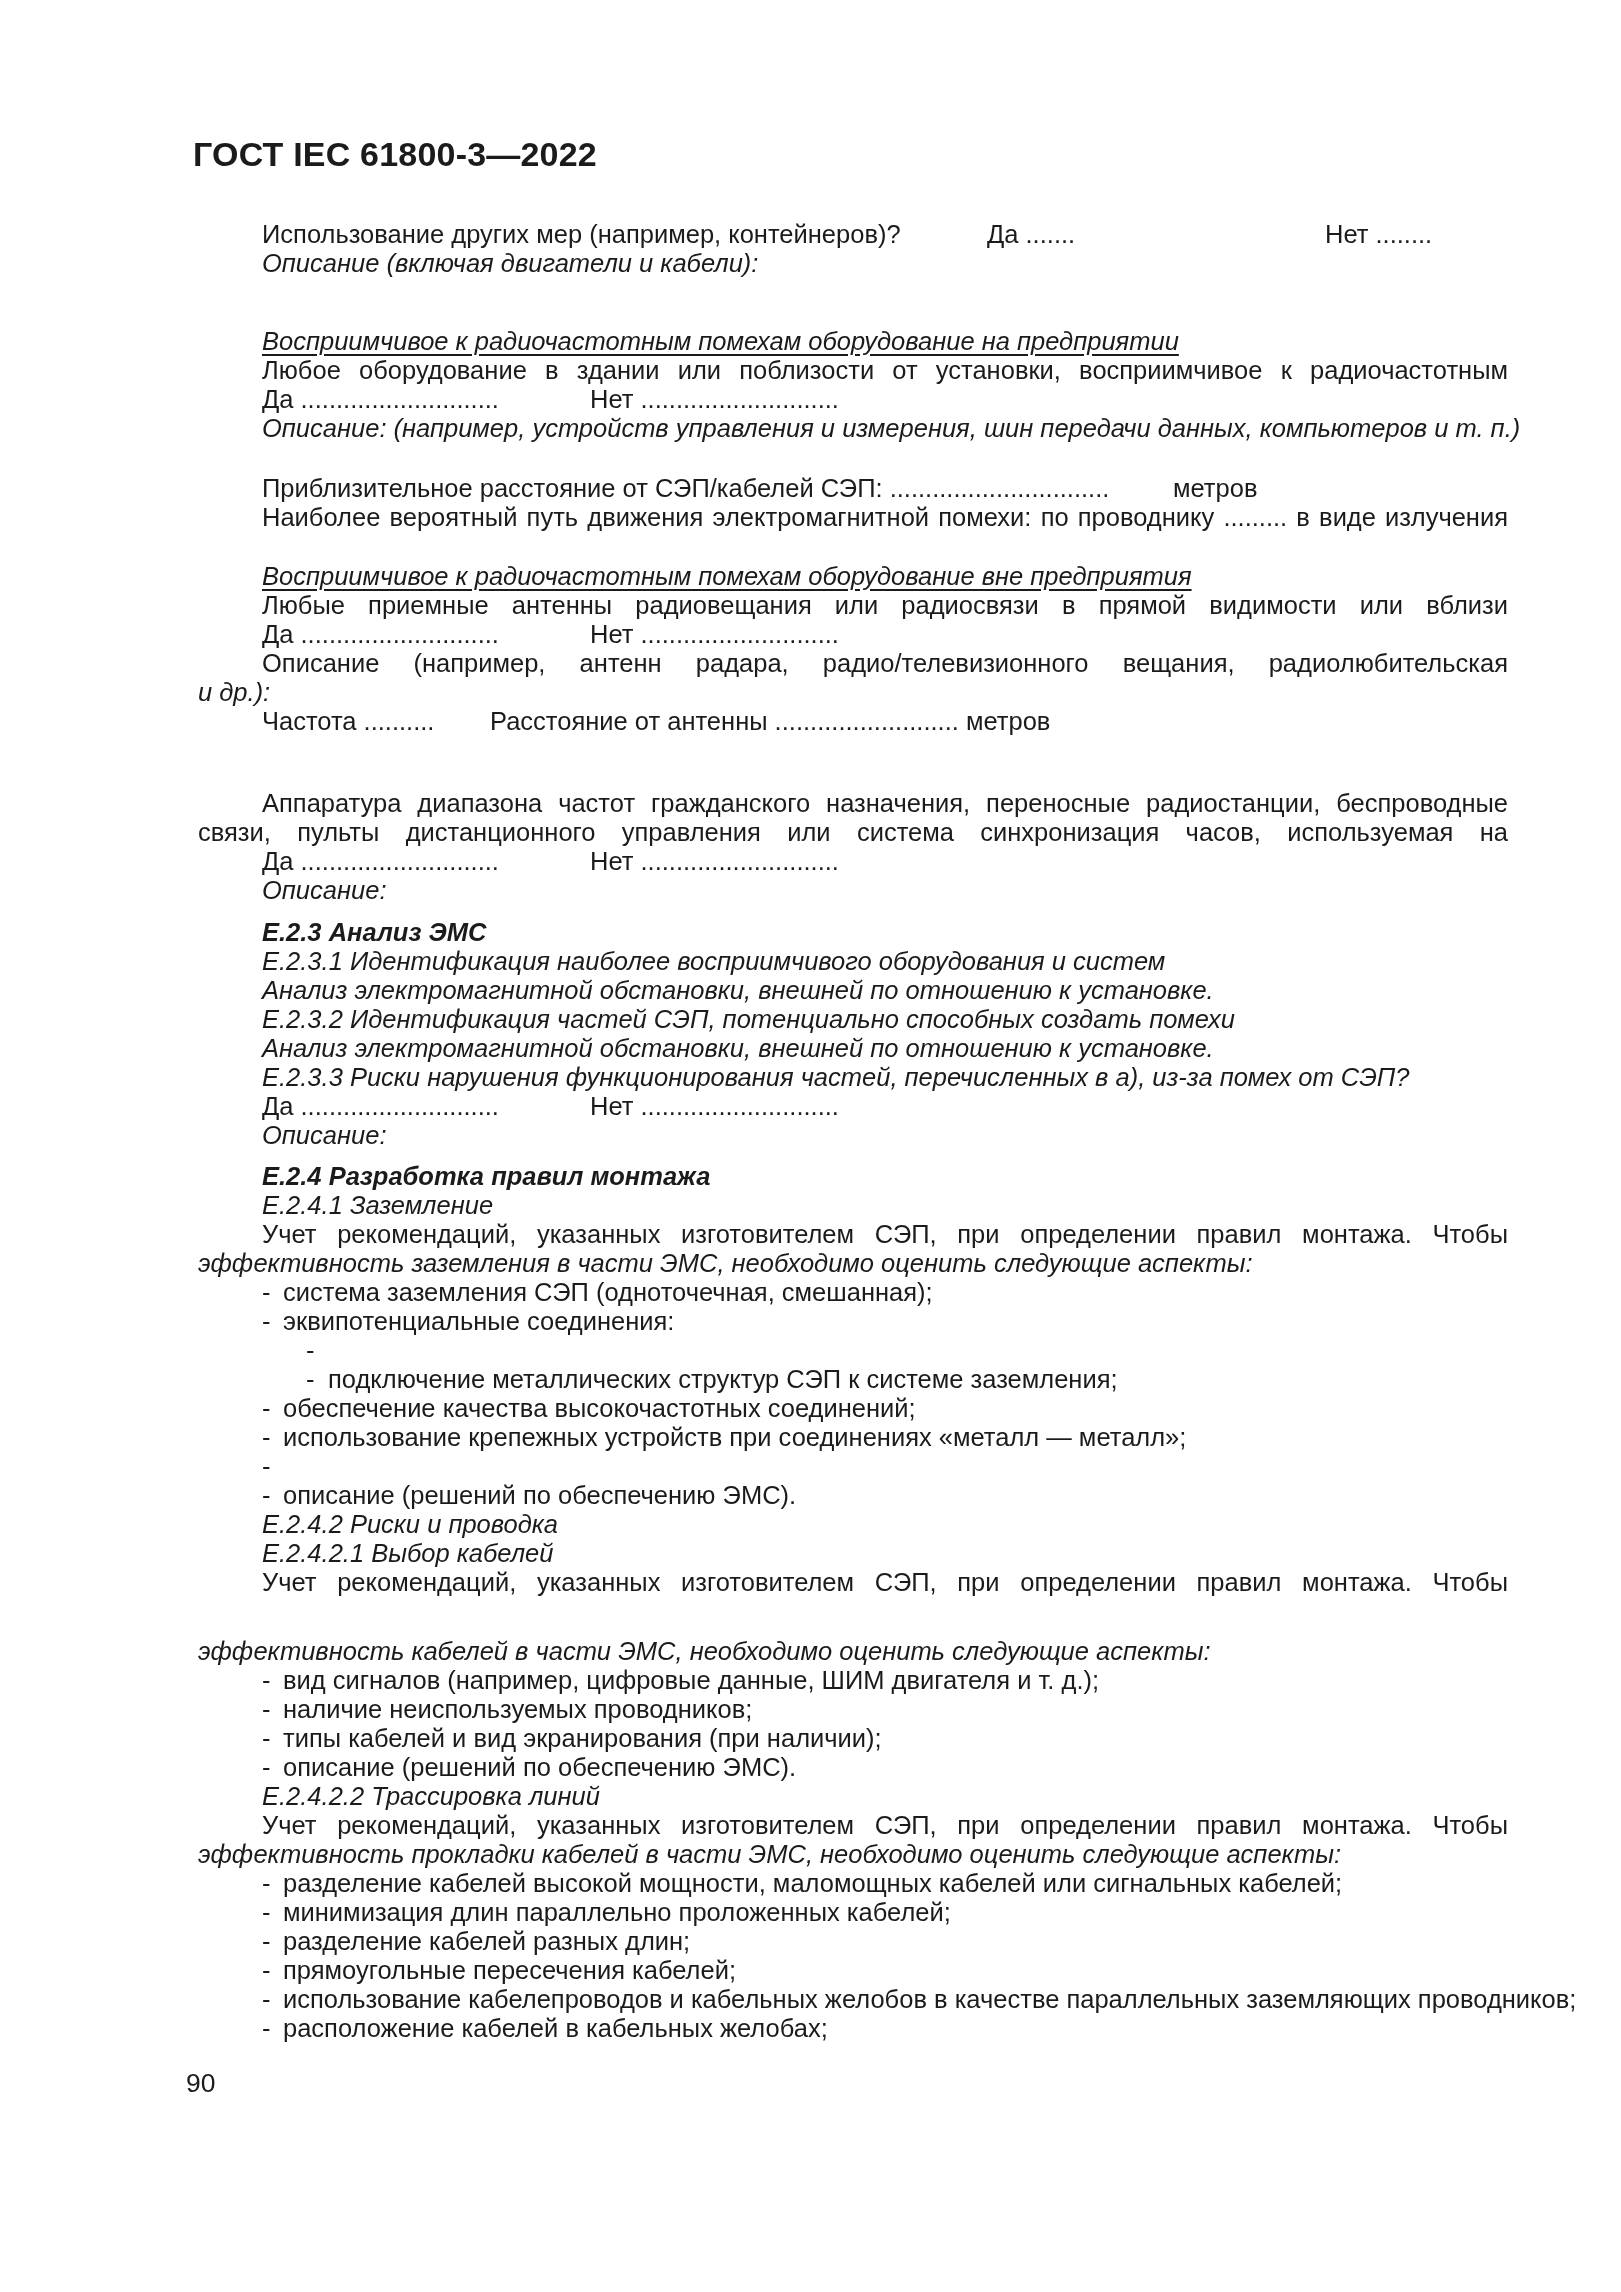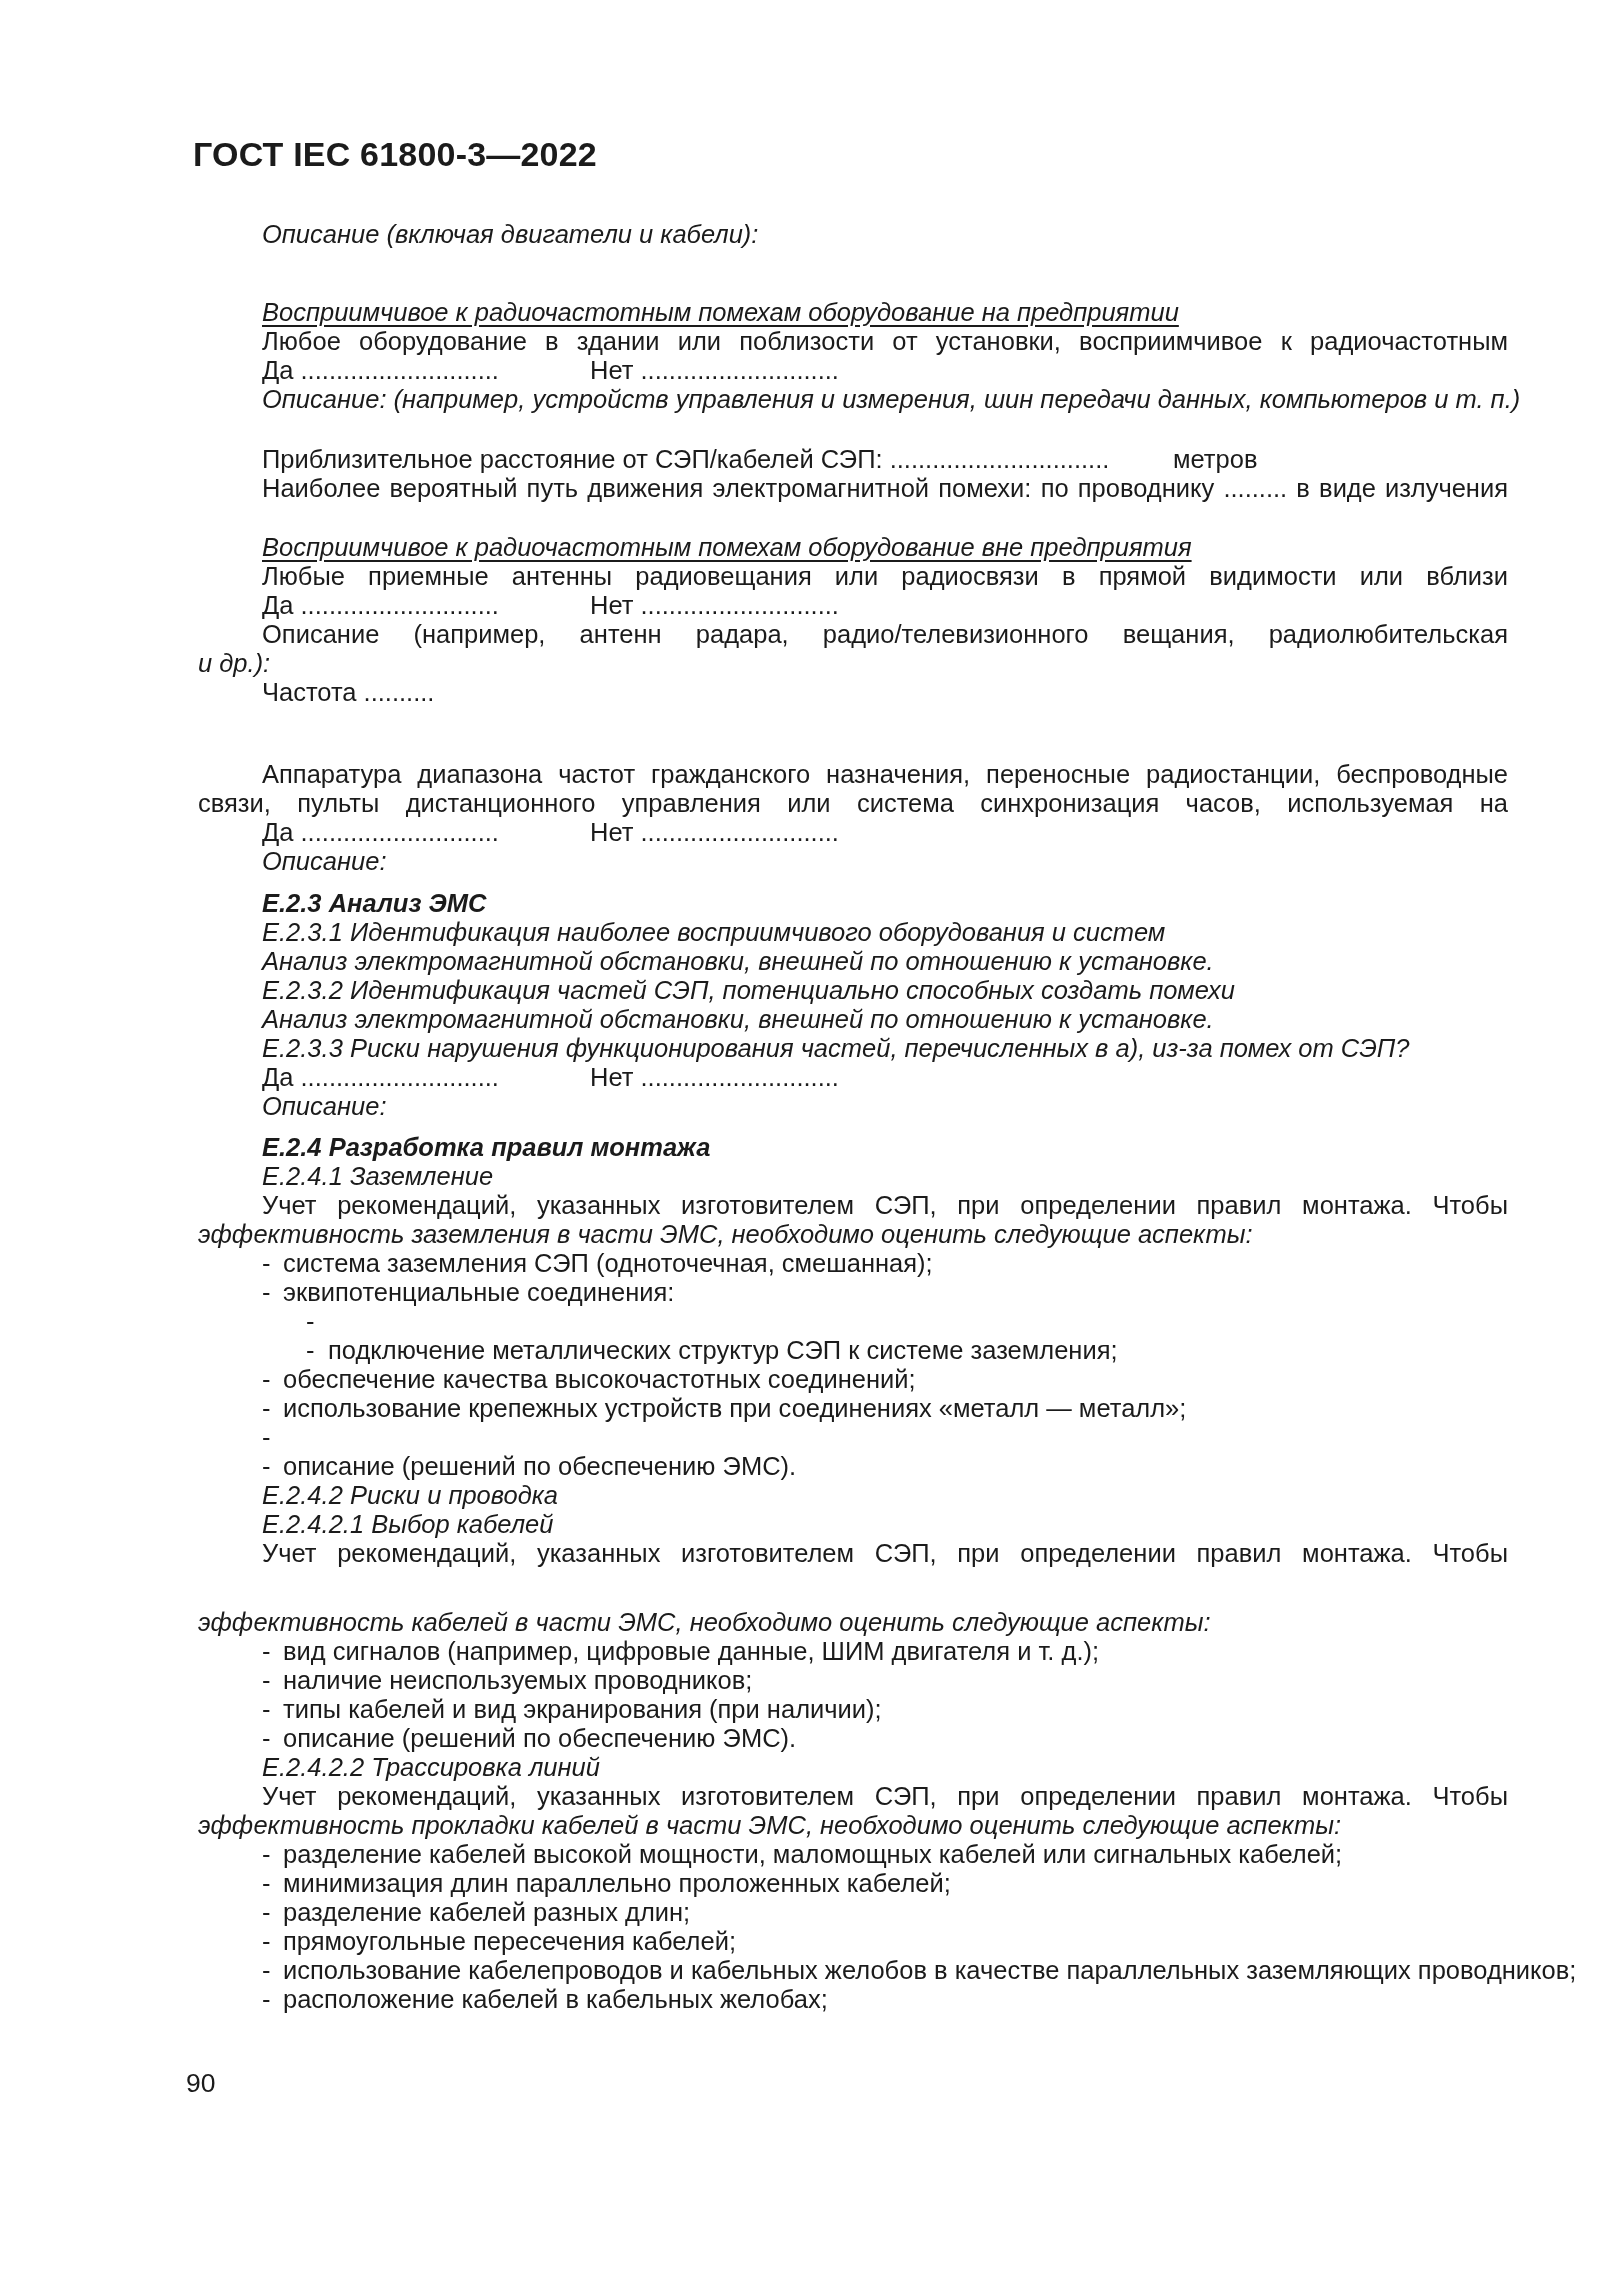--- a/index.html
+++ b/index.html
@@ -34,20 +34,25 @@
     font-size:26.5px;
   }
 </style>
 </head>
 <body>
 
 <div class="page">
   <div class="header">ГОСТ IEC 61800-3—2022</div>
 
   <div class="content" id="doc-lines">
+      <div class="line cols">
+        <span class="seg" style="left: 64px;">Использование других мер (например, контейнеров)?</span>
+        <span class="seg" style="left: 789px;">Да .......</span>
+        <span class="seg" style="left: 1127px;">Нет ........</span>
+      </div>
       <div class="line nowrap" style="padding-left: 64px;">Описание (включая двигатели и кабели):</div>
       <div class="gap" style="height: 49px;"></div>
       <div class="line nowrap u" style="padding-left: 64px;">Восприимчивое к радиочастотным помехам оборудование на предприятии</div>
       <div class="line stretch" style="padding-left: 64px;">Любое оборудование в здании или поблизости от установки, восприимчивое к радиочастотным помехам?</div>
       <div class="line cols">
         <span class="seg" style="left: 64px;">Да ............................</span>
         <span class="seg" style="left: 392px;">Нет ............................</span>
       </div>
       <div class="line nowrap" style="padding-left: 64px;">Описание: (например, устройств управления и измерения, шин передачи данных, компьютеров и т. п.)</div>
       <div class="gap" style="height: 31px;"></div>
@@ -60,20 +65,21 @@
       <div class="line nowrap u" style="padding-left: 64px;">Восприимчивое к радиочастотным помехам оборудование вне предприятия</div>
       <div class="line stretch" style="padding-left: 64px;">Любые приемные антенны радиовещания или радиосвязи в прямой видимости или вблизи предприятия?</div>
       <div class="line cols">
         <span class="seg" style="left: 64px;">Да ............................</span>
         <span class="seg" style="left: 392px;">Нет ............................</span>
       </div>
       <div class="line stretch" style="padding-left: 64px;">Описание (например, антенн радара, радио/телевизионного вещания, радиолюбительская микроволновая</div>
       <div class="line nowrap" style="padding-left: 0px;">и др.):</div>
       <div class="line cols">
         <span class="seg" style="left: 64px;">Частота ..........</span>
+        <span class="seg" style="left: 292px;">Расстояние от антенны .......................... метров</span>
       </div>
       <div class="gap" style="height: 53px;"></div>
       <div class="line stretch" style="padding-left: 64px;">Аппаратура диапазона частот гражданского назначения, переносные радиостанции, беспроводные средства</div>
       <div class="line stretch" style="padding-left: 0px;">связи, пульты дистанционного управления или система синхронизация часов, используемая на предприятии?</div>
       <div class="line cols">
         <span class="seg" style="left: 64px;">Да ............................</span>
         <span class="seg" style="left: 392px;">Нет ............................</span>
       </div>
       <div class="line nowrap" style="padding-left: 64px;">Описание:</div>
       <div class="gap" style="height: 12.7px;"></div>

